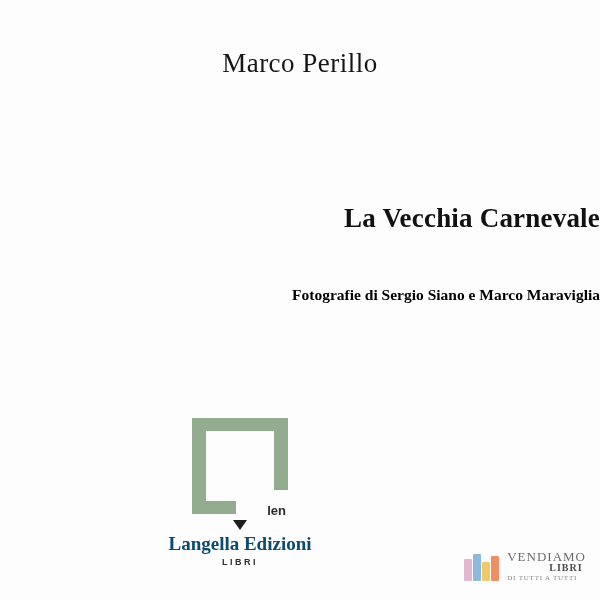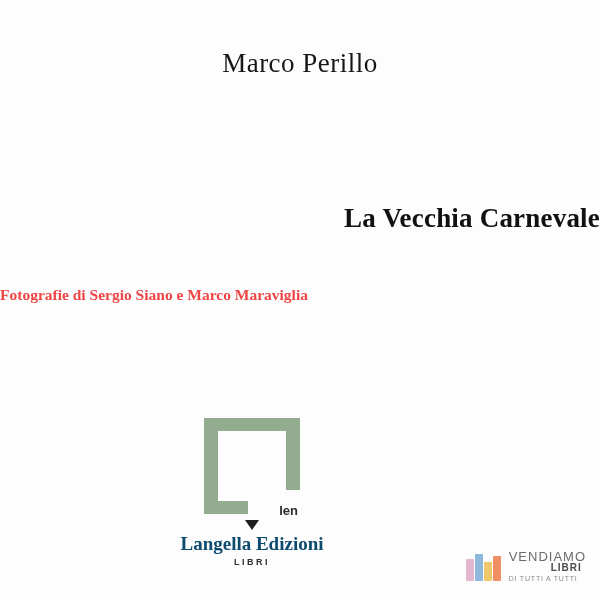--- a/index.html
+++ b/index.html
@@ -41,35 +41,34 @@
     font-weight: bold;
     color: #111111;
     letter-spacing: 0.2px;
     font-family: "Liberation Serif", serif;
   }
   .credits {
     position: absolute;
     top: 286px;
     left: 0;
     width: 600px;
-    text-align: left;
+    text-align: right;
     font-size: 15.5px;
     font-weight: bold;
-    color: #ef4444;
+    color: #000000;
     font-family: "Liberation Serif", serif;
   }
 
   
   .logo-wrap {
     position: absolute;
     top: 418px;
     left: 0;
     width: 480px;
     text-align: center;
-    padding-left: 12px;
   }
   .logo-mark {
     position: relative;
     width: 96px;
     height: 96px;
     margin: 0 auto;
   }
   
   .logo-mark .bar-left {
     position: absolute;
@@ -156,21 +155,21 @@
     display: block;
     border-radius: 1px;
   }
   .badge-books .b1 { left: 0;  width: 8px; height: 22px; background: #e4b7d0; }
   .badge-books .b2 { left: 9px;  width: 8px; height: 27px; background: #8fb8dd; }
   .badge-books .b3 { left: 18px; width: 8px; height: 19px; background: #f0c96a; }
   .badge-books .b4 { left: 27px; width: 8px; height: 25px; background: #ef8f63; }
   .badge-text {
     line-height: 1.05;
     text-align: left;
-    font-family: Liberation Sans, sans-serif;
+    font-family: Liberation Serif, serif;
   }
   .badge-line1 {
     font-size: 13px;
     letter-spacing: 1px;
     color: #6b6b6b;
   }
   .badge-line2 {
     font-size: 10px;
     font-weight: bold;
     letter-spacing: 1px;

